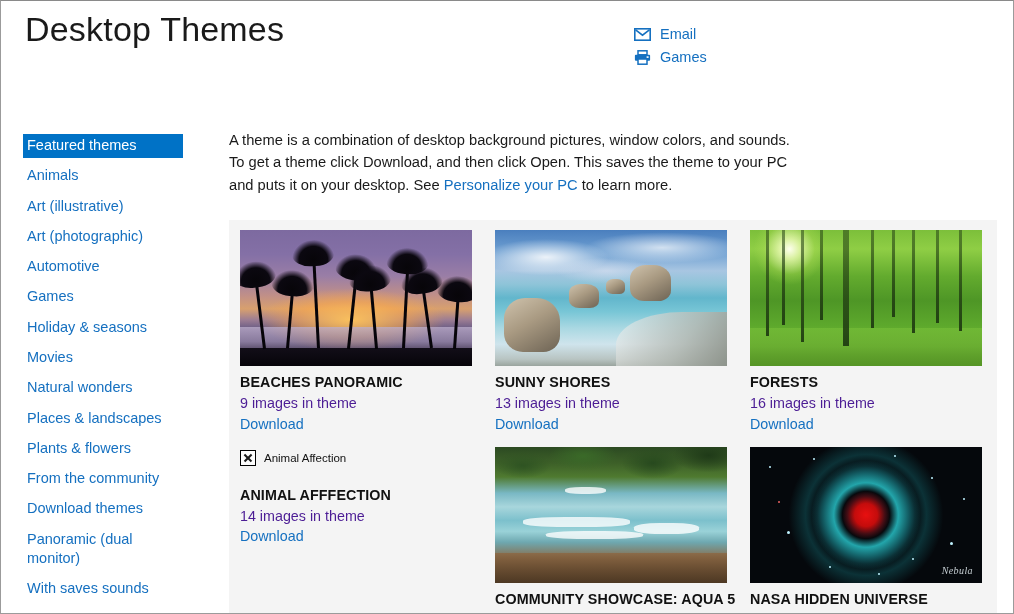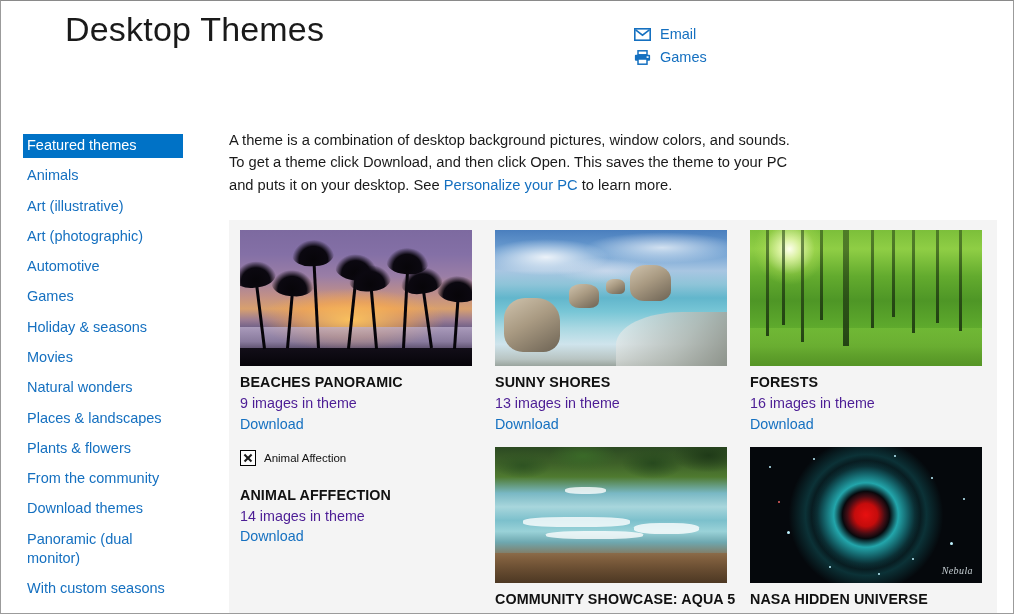--- a/index.html
+++ b/index.html
@@ -29,21 +29,20 @@
 
   .page-title {
     position: absolute;
     left: 24px;
     top: 9px;
     font-size: 34px;
     font-weight: 300;
     letter-spacing: 0.2px;
     color: #1a1a1a;
     white-space: nowrap;
-    margin-left: 40px;
   }
 
   .header-actions {
     position: absolute;
     left: 633px;
     top: 26px;
     display: flex;
     flex-direction: column;
     gap: 8px;
   }
@@ -382,21 +381,21 @@
   <a class="side-item">Automotive</a>
   <a class="side-item">Games</a>
   <a class="side-item">Holiday &amp; seasons</a>
   <a class="side-item">Movies</a>
   <a class="side-item">Natural wonders</a>
   <a class="side-item">Places &amp; landscapes</a>
   <a class="side-item">Plants &amp; flowers</a>
   <a class="side-item">From the community</a>
   <a class="side-item">Download themes</a>
   <a class="side-item">Panoramic (dual monitor)</a>
-  <a class="side-item">With custom seasons</a>
+  <a class="side-item">With saves sounds</a>
   <a class="side-item">Compatible with Windows 7</a>
 
 </nav>
 
 <div class="main">
 
   <p class="intro"><span>A theme is a combination of desktop background pictures, window colors, and sounds. To get a theme click Download, and then click Open. This saves the theme to your PC and puts it on your desktop. See </span><a class="inline-link">Personalize your PC</a><span> to learn more.</span></p>
 
   <div class="theme-panel">
     <div class="theme-grid">

